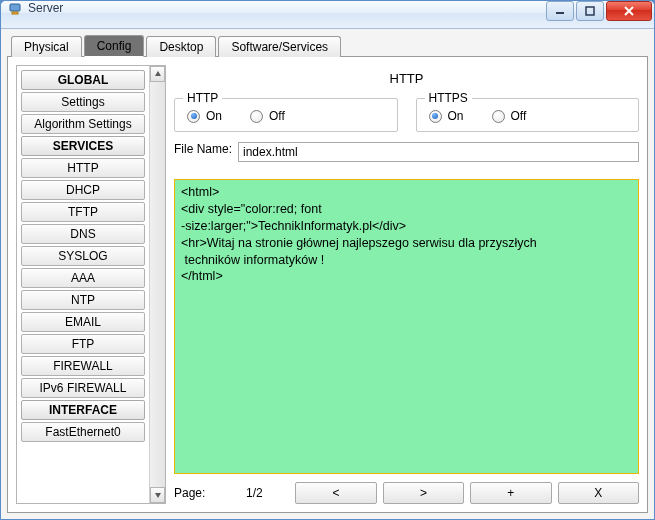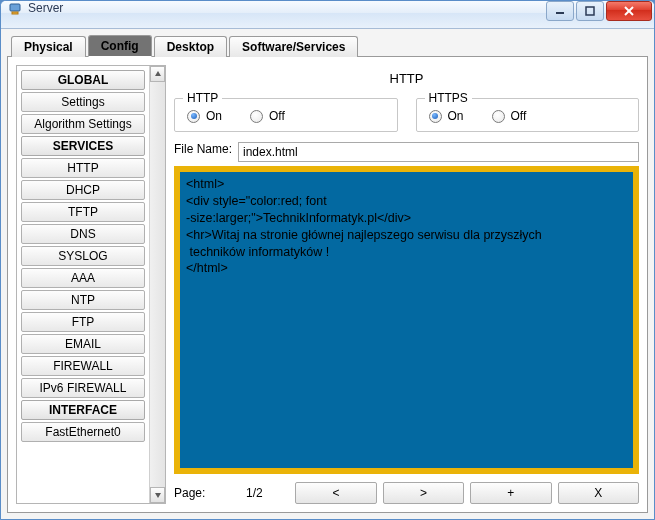--- a/index.html
+++ b/index.html
@@ -12,21 +12,21 @@
   .titlebar .title { color: #2b3a55; font-size: 12px; }
   .titlebar .spacer { flex: 1; }
   .winbtn { height: 20px; width: 28px; margin-left: 2px; border-radius: 3px; display: flex; align-items: center; justify-content: center; }
   .winbtn.min { background: linear-gradient(#e9f2fb, #c7dbf2); border: 1px solid #8aa7c9; }
   .winbtn.max { background: linear-gradient(#e9f2fb, #c7dbf2); border: 1px solid #8aa7c9; }
   .winbtn.close { width: 46px; background: linear-gradient(#f47a6a, #e0402f 45%, #d22e1d 46%, #e84f3f); border: 1px solid #a82c1f; }
   .winbtn svg { display: block; }
   
   .client { position: absolute; top: 28px; left: 0; right: 0; bottom: 0; background: #f4f4f4; padding: 4px 6px 8px 6px; }
   
-  .tabs { display: flex; align-items: flex-end; height: 24px; border-bottom: 1px solid #9a9a9a; padding-left: 4px; gap: 0; font-weight: bold; }
+  .tabs { display: flex; align-items: flex-end; height: 24px; border-bottom: 1px solid #9a9a9a; padding-left: 4px; gap: 0; }
   .tab { border: 1px solid #9a9a9a; border-bottom: none; background: linear-gradient(#fdfdfd, #e8e8e8); padding: 3px 12px 3px 12px; border-radius: 3px 3px 0 0; margin-right: 2px; position: relative; top: 1px; cursor: default; }
   .tab.active { background: #737373; top: 1px; border-bottom: 1px solid #fff; z-index: 2; }
   
   .tabpanel { border: 1px solid #9a9a9a; border-top: none; background: #fff; height: 456px; padding: 8px; display: flex; gap: 8px; }
   
   .sidebar-wrap { width: 150px; border: 1px solid #b5b5b5; background: #fff; position: relative; display: flex; }
   .sidebar { flex: 1; padding: 2px 2px; overflow: hidden; }
   .scrollbar { width: 16px; background: linear-gradient(to right, #f0f0f0, #e4e4e4); border-left: 1px solid #cfcfcf; position: relative; }
   .scrollup, .scrolldown { position: absolute; left: 0; right: 0; height: 16px; display: flex; align-items: center; justify-content: center; background: linear-gradient(#fdfdfd, #e2e2e2); border: 1px solid #b5b5b5; }
   .scrollup { top: 0; }
@@ -43,21 +43,21 @@
   .fieldset .legend { position: absolute; top: -8px; left: 8px; background: #fff; padding: 0 4px; font-size: 12px; }
   .radio-group { display: flex; gap: 28px; align-items: center; }
   .radio-item { display: flex; align-items: center; gap: 6px; }
   .radio { width: 13px; height: 13px; border-radius: 50%; border: 1px solid #7a7a7a; background: radial-gradient(circle at 40% 35%, #fff, #e8e8e8); display: inline-flex; align-items: center; justify-content: center; }
   .radio.checked::after { content: ""; width: 6px; height: 6px; border-radius: 50%; background: radial-gradient(circle at 35% 30%, #7ab8ff, #1a5db8); }
   
   .file-row { display: flex; gap: 6px; margin-bottom: 4px; }
   .file-label { white-space: nowrap; }
   .file-input { flex: 1; border: 1px solid #a9a9a9; background: #fff; padding: 2px 4px; height: 20px; font-family: inherit; font-size: 12px; }
   
-  .textarea { flex: 1; border: 6px solid #eab308; background: #0369a1; padding: 4px 6px; font-family: inherit; font-size: 12.5px; line-height: 1.35; white-space: pre-wrap; overflow: hidden; margin-bottom: 8px; }
+  .textarea { flex: 1; border: 1px solid #eab308; background: #86efac; padding: 4px 6px; font-family: inherit; font-size: 12.5px; line-height: 1.35; white-space: pre-wrap; overflow: hidden; margin-bottom: 8px; margin-top: 13px; }
   
   .pager { display: flex; align-items: center; gap: 6px; }
   .pager-label { margin-right: 8px; }
   .pager-count { width: 70px; text-align: center; }
   .pager .btn { flex: 1; height: 22px; background: linear-gradient(#fdfdfd, #e6e6e6); border: 1px solid #a9a9a9; border-radius: 2px; display: flex; align-items: center; justify-content: center; font-size: 12px; cursor: default; }
 </style>
 </head>
 <body>
 
 <div class="window">
@@ -106,22 +106,22 @@
           <div class="side-item"><span>Algorithm Settings</span></div>
 
           <div class="side-header">SERVICES</div>
           <div class="side-item"><span>HTTP</span></div>
           <div class="side-item"><span>DHCP</span></div>
           <div class="side-item"><span>TFTP</span></div>
           <div class="side-item"><span>DNS</span></div>
           <div class="side-item"><span>SYSLOG</span></div>
           <div class="side-item"><span>AAA</span></div>
           <div class="side-item"><span>NTP</span></div>
+          <div class="side-item"><span>EMAIL</span></div>
           <div class="side-item"><span>FTP</span></div>
-          <div class="side-item"><span>EMAIL</span></div>
           <div class="side-item"><span>FIREWALL</span></div>
           <div class="side-item"><span>IPv6 FIREWALL</span></div>
 
           <div class="side-header">INTERFACE</div>
           <div class="side-item"><span>FastEthernet0</span></div>
         </div>
         <div class="scrollbar">
           <div class="scrollup">
             <svg width="8" height="8">
                 <polygon points="4,1 7,6 1,6" fill="#5a5a5a"></polygon>

